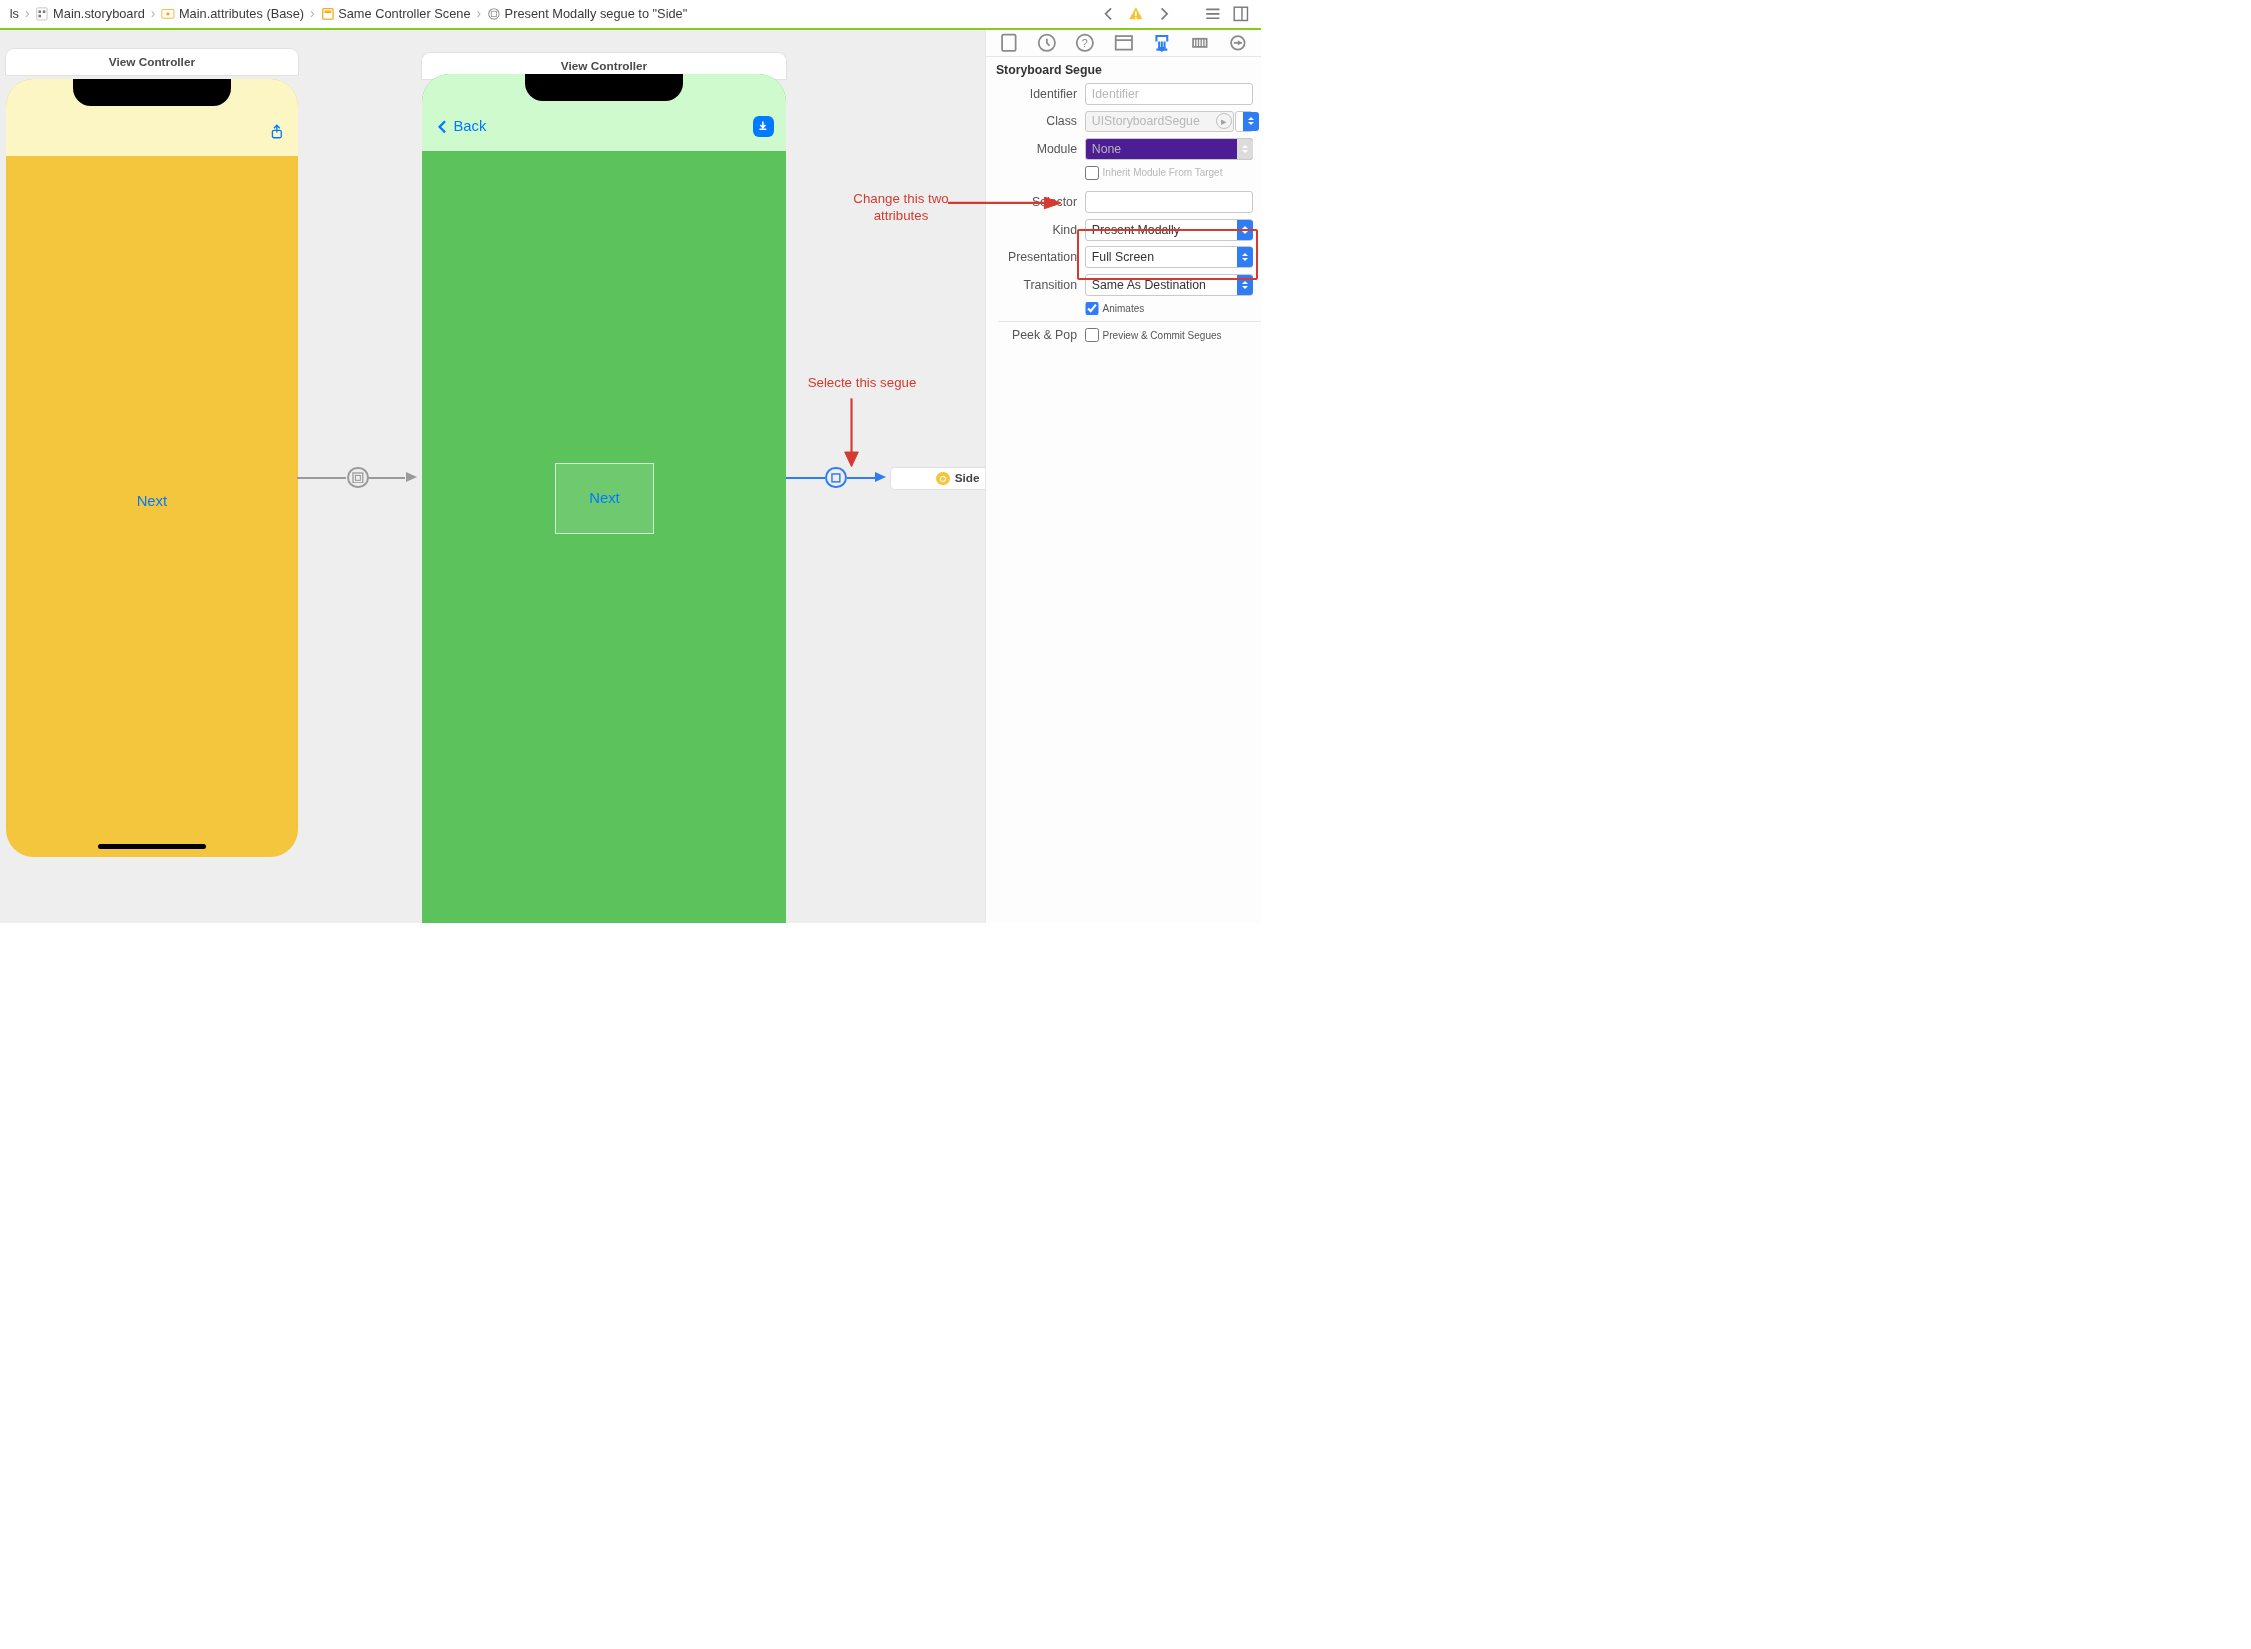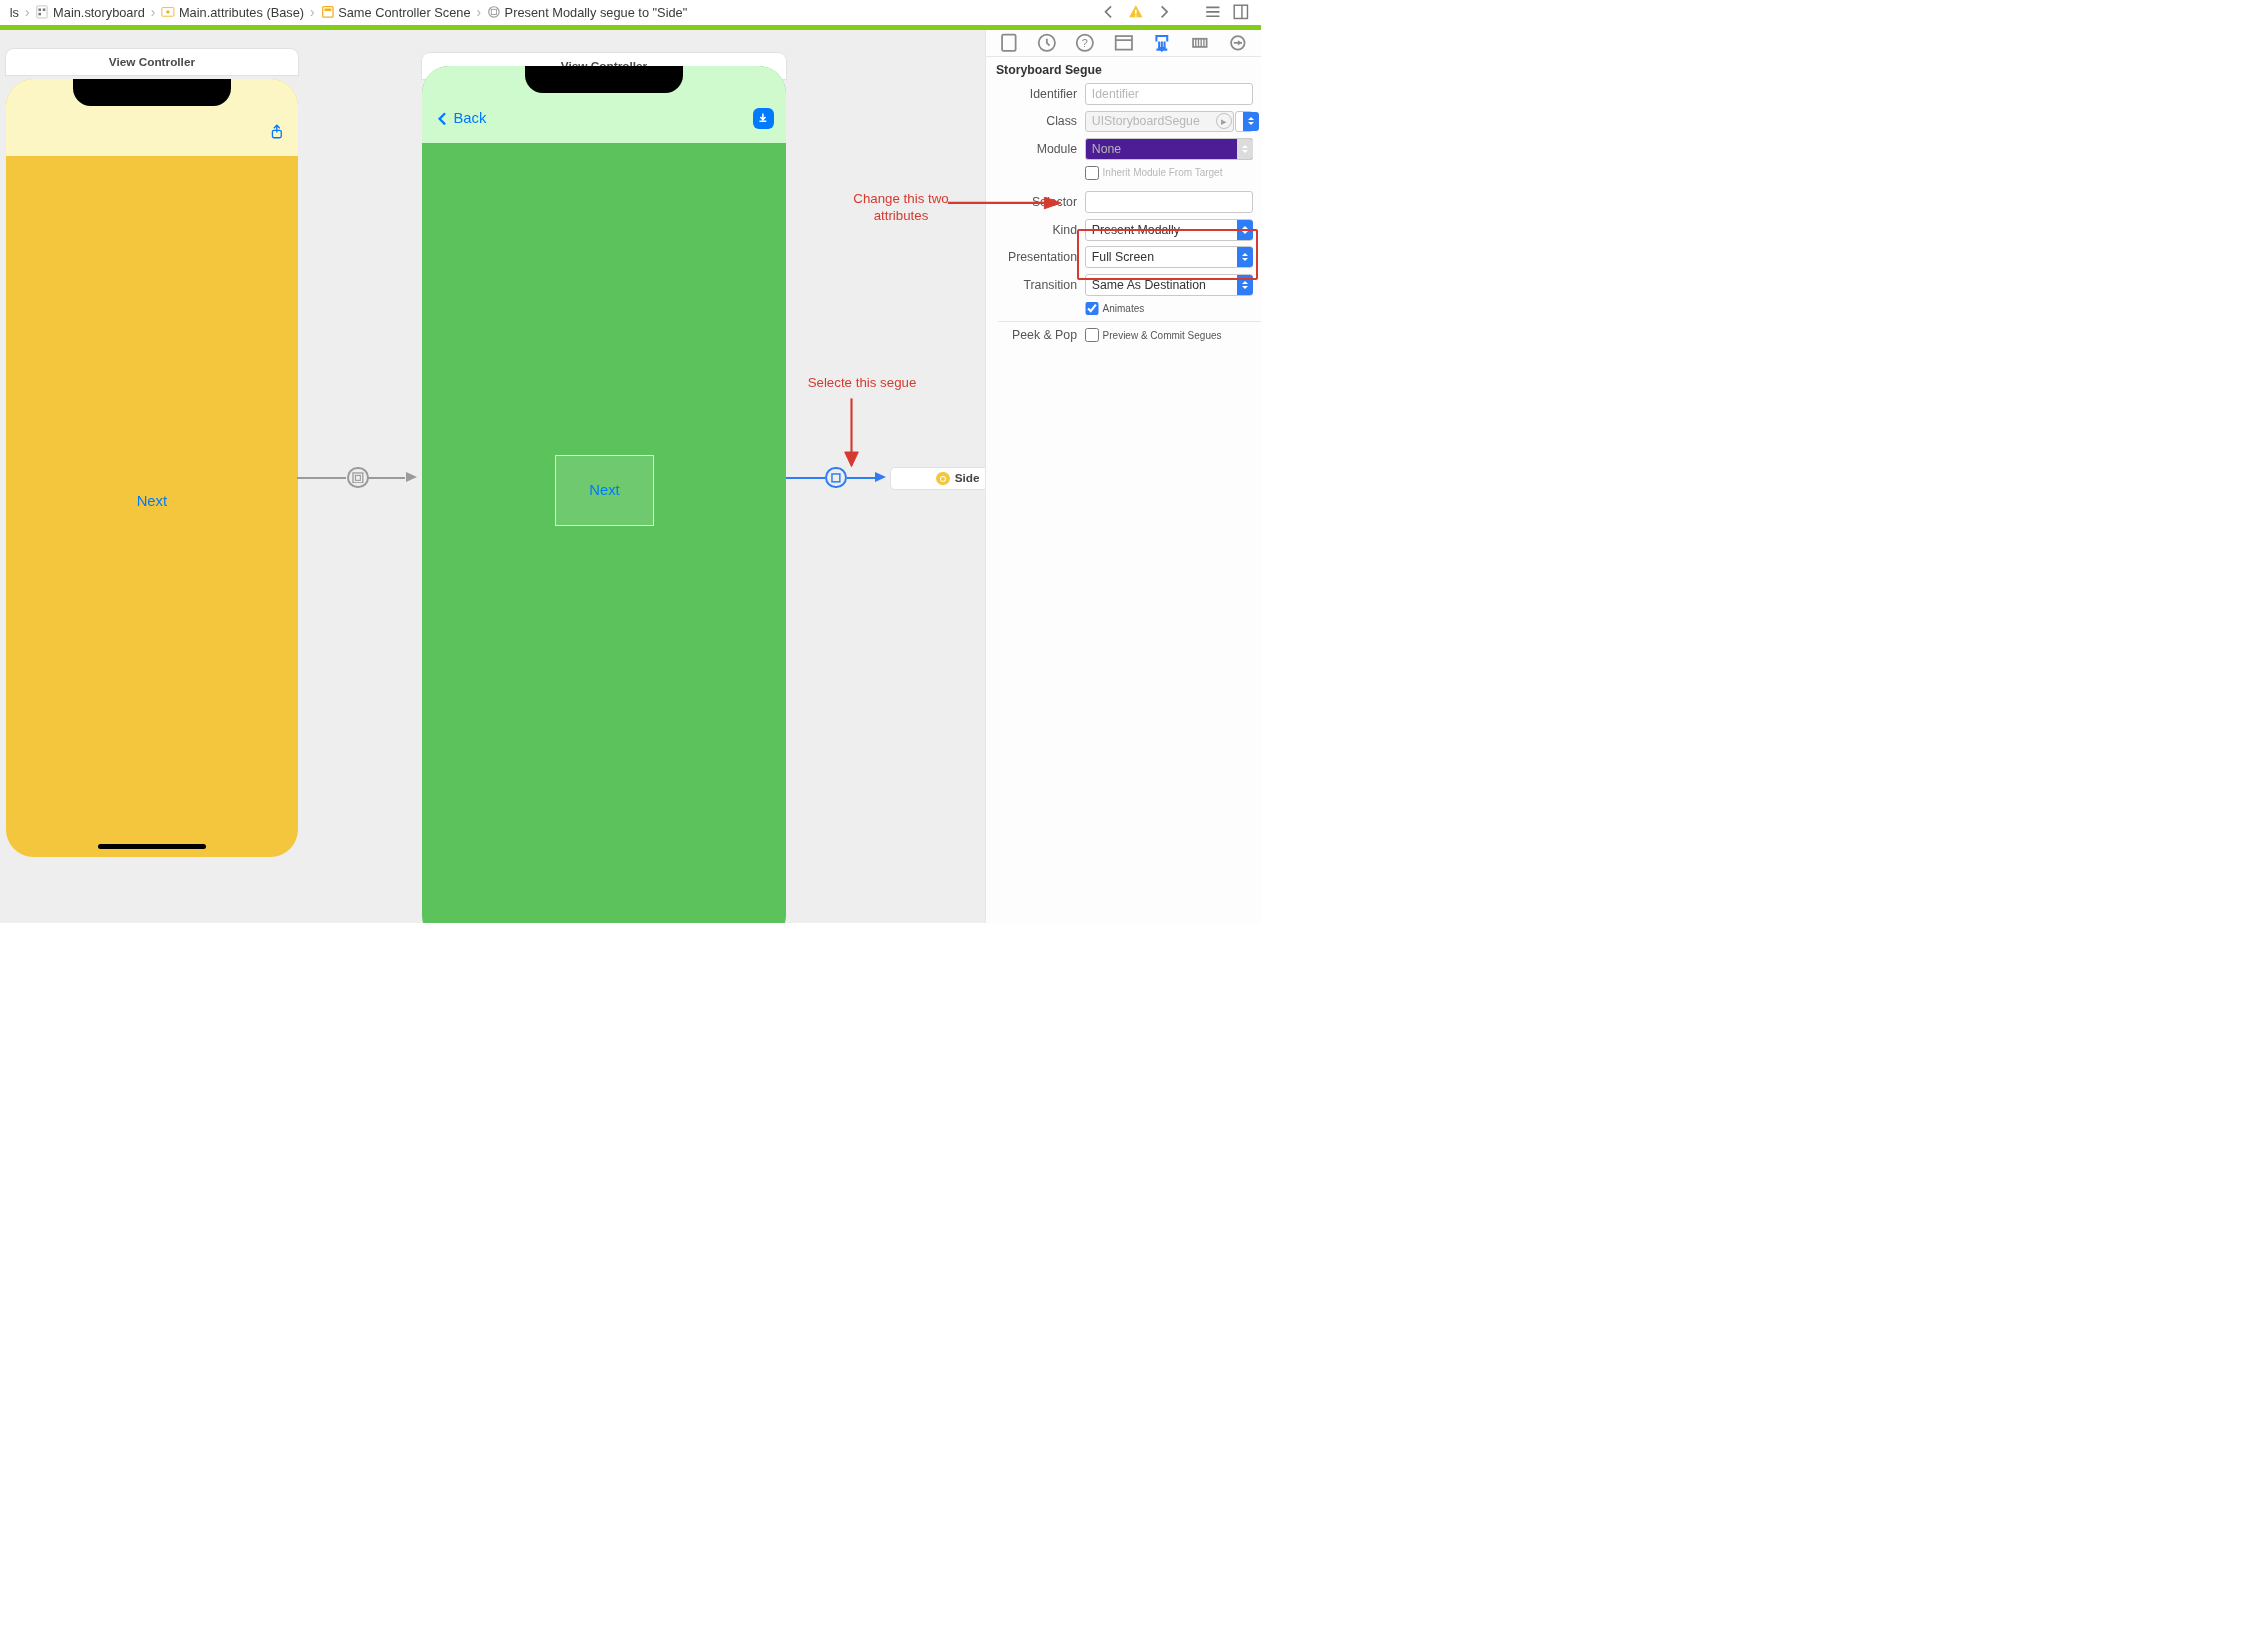--- a/index.html
+++ b/index.html
@@ -9,21 +9,21 @@
     color: #333;
     background: #fff;
     width: 1261px;
     height: 923px;
     overflow: hidden;
     position: relative;
   }
   
   .crumb-bar {
     height: 29.6px;
-    border-bottom: 5px solid #84cc16;
+    border-bottom: 2px solid #84cc16;
     display: flex;
     align-items: center;
     padding: 0 5.9px;
     background: #fff;
     position: relative;
   }
   .crumbs { display: flex; align-items: center; flex: 1; overflow: hidden; }
   .crumb {
     display: flex; align-items: center;
     padding: 0 3.9px;
@@ -336,21 +336,21 @@
     <div class="center-btn" style="left:0; right:0; top:414px; justify-content:center;">
       <span>Next</span>
     </div>
     <div class="home-indicator"></div>
   </div>
 
   <div class="scene-tab" style="left:422px; top:23.6px; width:364px;">
     <span>View Controller</span>
   </div>
 
-  <div class="phone phone-b" style="left:422px; top:36px; width:364px; height:877px;">
+  <div class="phone phone-b" style="left:422px; top:44px; width:364px; height:877px;">
     <div class="top-strip"></div>
     <div class="notch"></div>
     <div class="navbar-row">
       <div class="nb-btn">
         <svg viewBox="0 0 16 16">
             <path d="M10 3 L5 8 L10 13" fill="none" stroke="#007aff" stroke-width="2"></path>
           </svg>
         <span>Back</span>
       </div>
       <div class="nb-btn-box" style="background:#007aff;">

